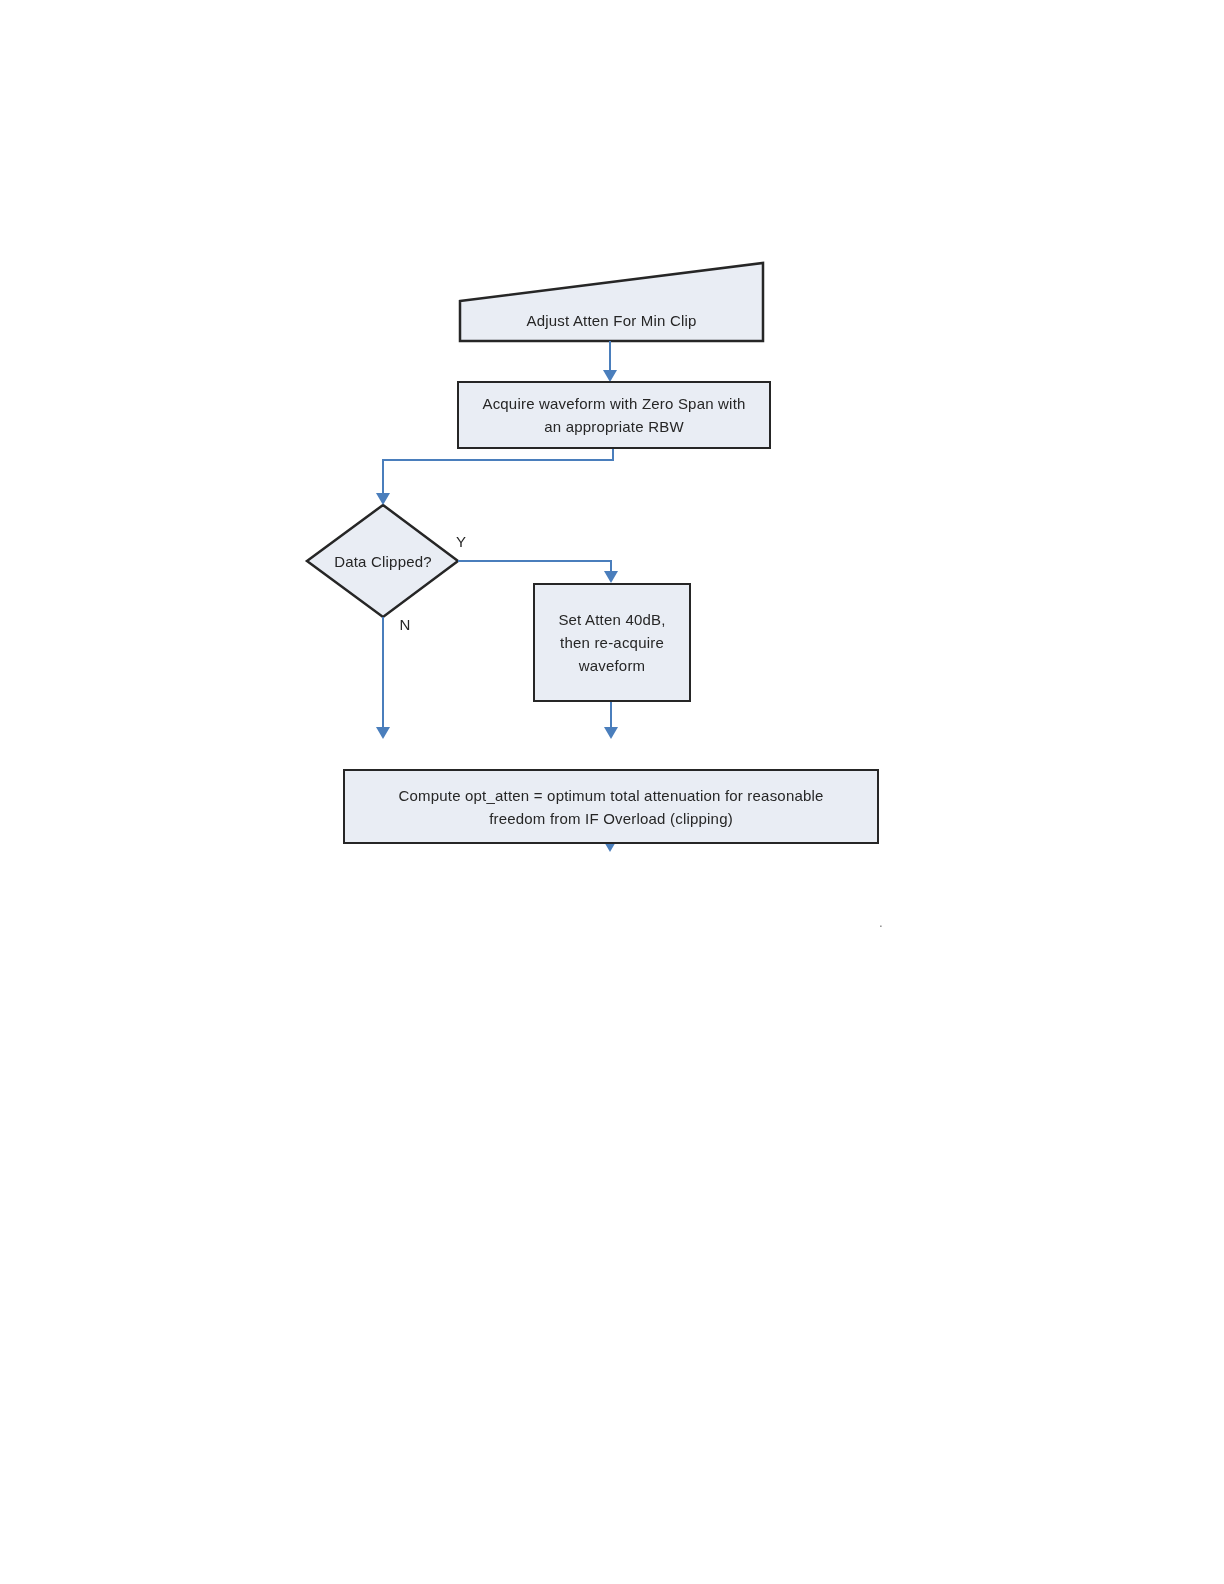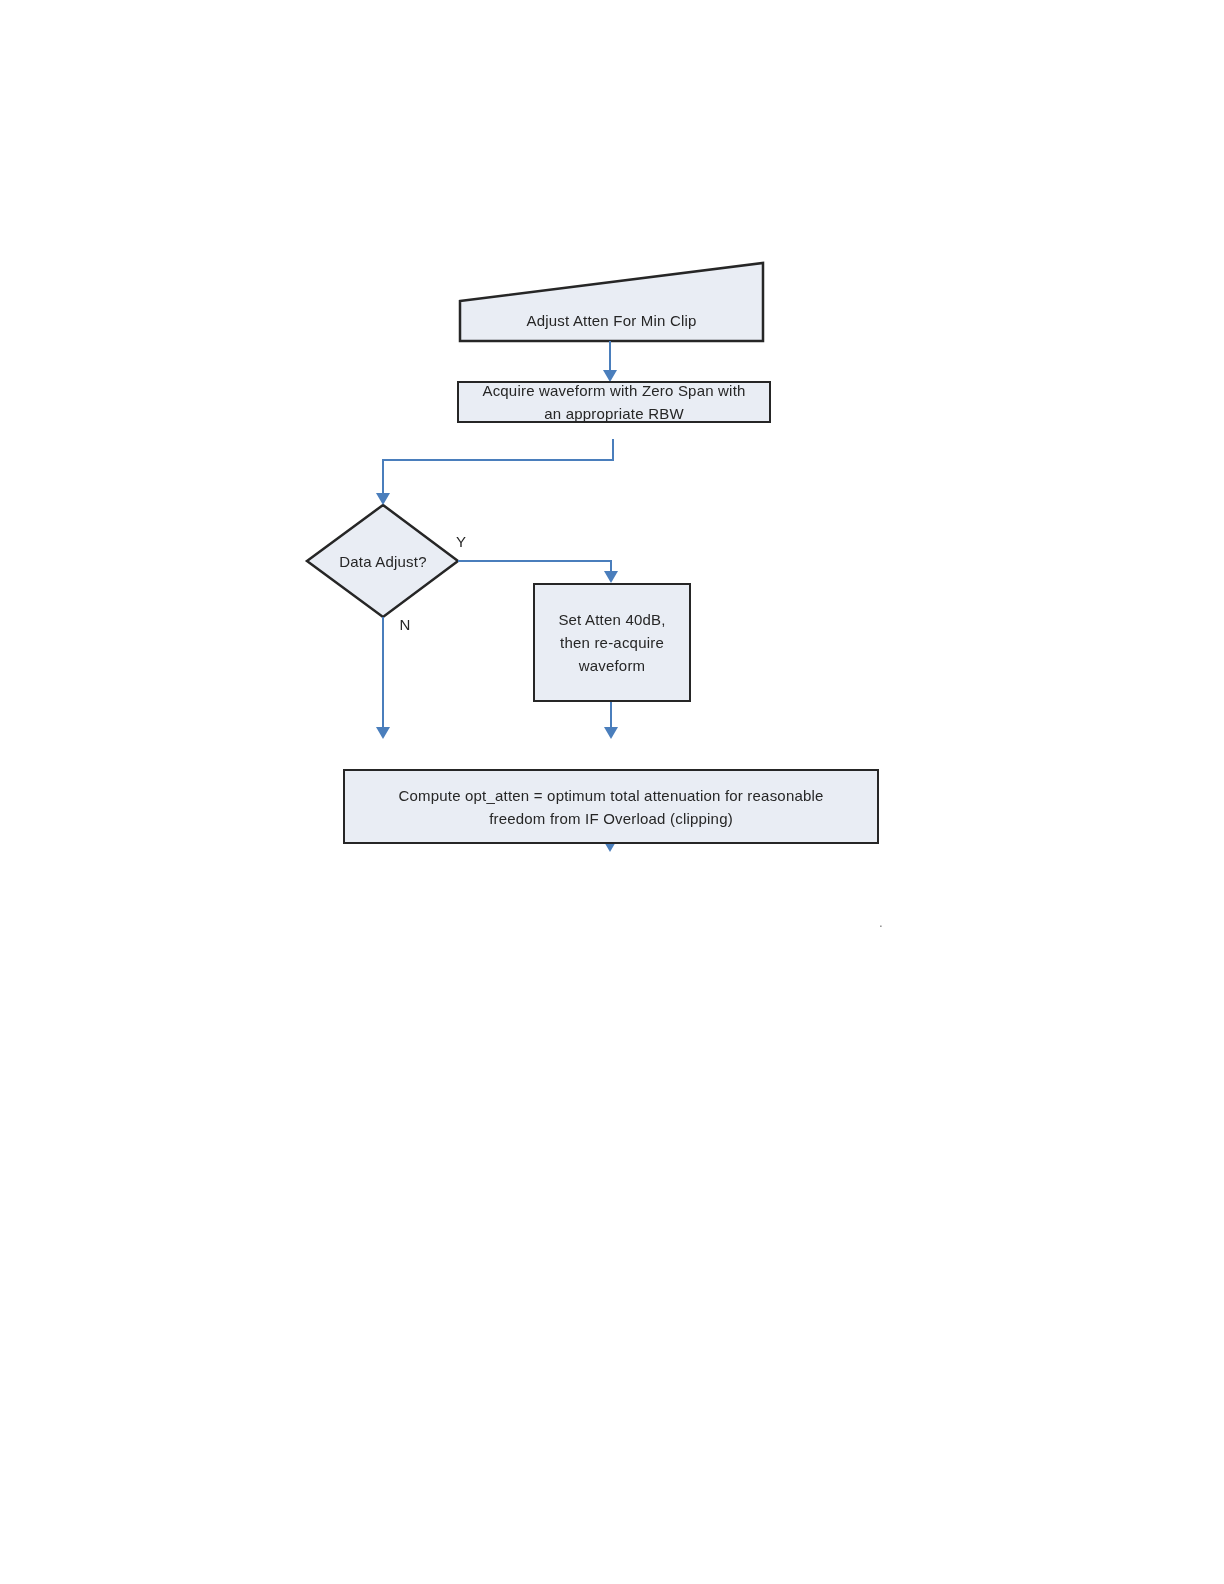--- a/index.html
+++ b/index.html
@@ -33,21 +33,21 @@
     letter-spacing: 0.2px;
     white-space: pre-line;
   }
   .label {
     position: absolute;
     display: flex;
     align-items: center;
     justify-content: center;
     text-align: center;
   }
-  .node.acquire { left: 457px; top: 381px; width: 314px; height: 42px; }
+  .node.acquire { left: 457px; top: 381px; width: 314px; height: 68px; }
   .node.set40   { left: 533px; top: 583px; width: 158px; height: 119px; }
   .node.compute { left: 343px; top: 769px; width: 536px; height: 75px; }
   .node.final   { left: 460px; top: 852px; width: 308px; height: 77px; }
   .banner-label  { left: 460px; top: 299px; width: 303px; height: 42px; }
   .diamond-label { left: 309px; top: 550px; width: 148px; height: 22px; }
   .label.y { left: 449px; top: 530px; width: 24px; height: 22px; }
   .label.n { left: 393px; top: 613px; width: 24px; height: 22px; }
   .stray { left: 874px; top: 910px; width: 14px; height: 22px; color: #8a8a8a; font-size: 15px; }
 </style>
 </head>
@@ -88,19 +88,19 @@
 then re-acquire
 waveform</span>
     </div>
 
     <div class="node compute">
       <span class="node-label">Compute opt_atten = optimum total attenuation for reasonable
 freedom from IF Overload (clipping)</span>
     </div>
 
 
-    <div class="label diamond-label">Data Adjust?</div>
+    <div class="label diamond-label">Data Clipped?</div>
     <div class="label y">Y</div>
     <div class="label n">N</div>
 
     <div class="label stray">.</div>
   </div>
 </div>
 
 </body></html>

